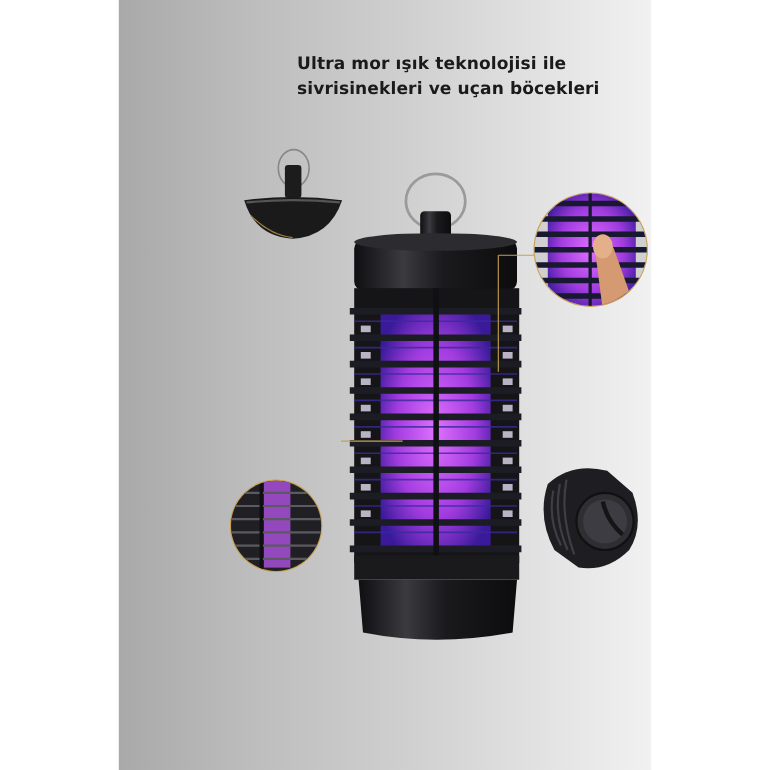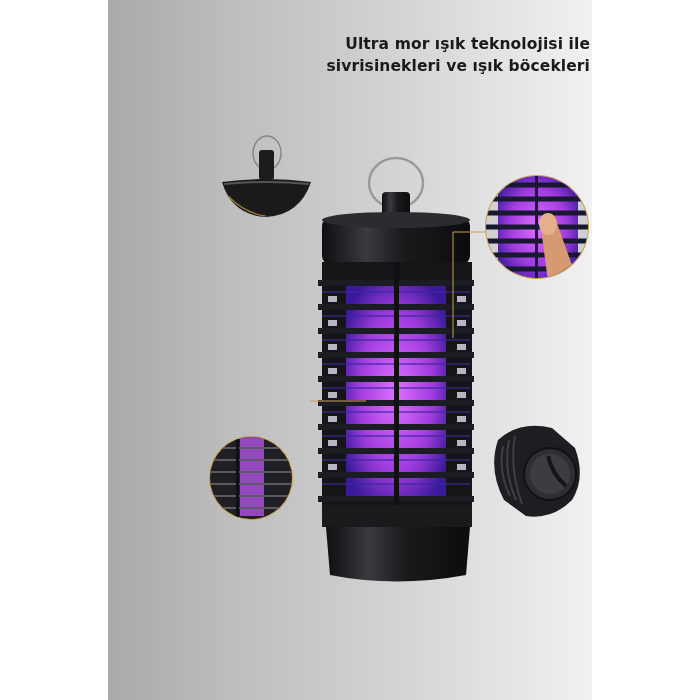--- a/index.html
+++ b/index.html
@@ -1,31 +1,31 @@
 <!DOCTYPE html>
 <html><head>
 <meta charset="utf-8">
 <style>
   html, body { margin: 0; padding: 0; }
   body { width: 700px; height: 700px; background: #ffffff; position: relative; overflow: hidden; font-family: "DejaVu Sans", "Liberation Sans", sans-serif; }
   .panel { position: absolute; left: 108px; top: 0; width: 484px; height: 700px;
     background: linear-gradient(to right, #a9a9a9 0%, #bdbdbd 25%, #d0d0d0 55%, #e4e4e4 82%, #f1f1f1 100%); }
-  .caption { position: absolute; left: 270px; top: 33px; width: 320px; text-align: right; color: #1a1a1a;
+  .caption { position: absolute; left: 270px; top: 47px; width: 320px; text-align: left; color: #1a1a1a;
     font-weight: bold; font-size: 15.5px; line-height: 22px; letter-spacing: 0.1px; }
   .caption span { display: block; }
   svg { position: absolute; left: 0; top: 0; }
 </style>
 </head>
 <body>
 
 <div class="panel"></div>
 
 <div class="caption">
   <span>Ultra mor ışık teknolojisi ile</span>
-  <span>sivrisinekleri ve ışık böcekleri</span>
+  <span>sivrisinekleri ve uçan böcekleri</span>
 </div>
 
 <svg width="700" height="700" viewBox="0 0 700 700">
   <defs>
     <linearGradient id="bodyGrad" x1="0" x2="1" y1="0" y2="0">
       <stop offset="0" stop-color="#0f0f12"></stop>
       <stop offset="0.3" stop-color="#3a3a3f"></stop>
       <stop offset="0.55" stop-color="#1a1a1d"></stop>
       <stop offset="1" stop-color="#0c0c0e"></stop>
     </linearGradient>

